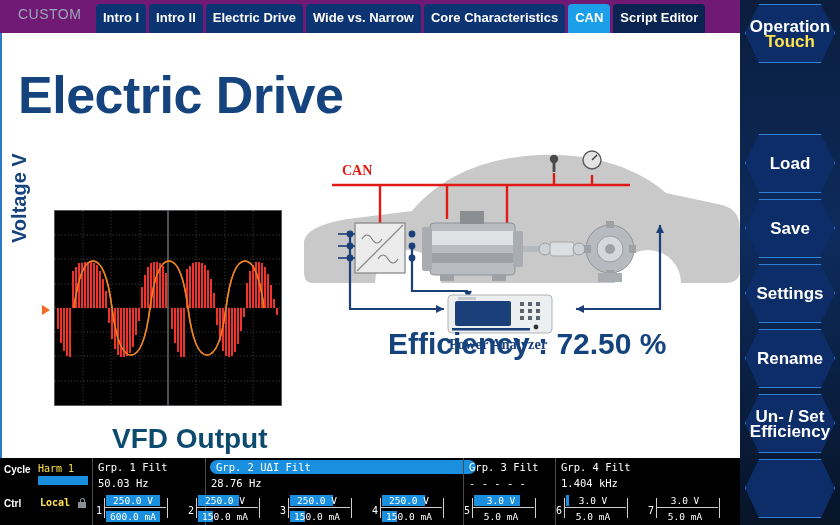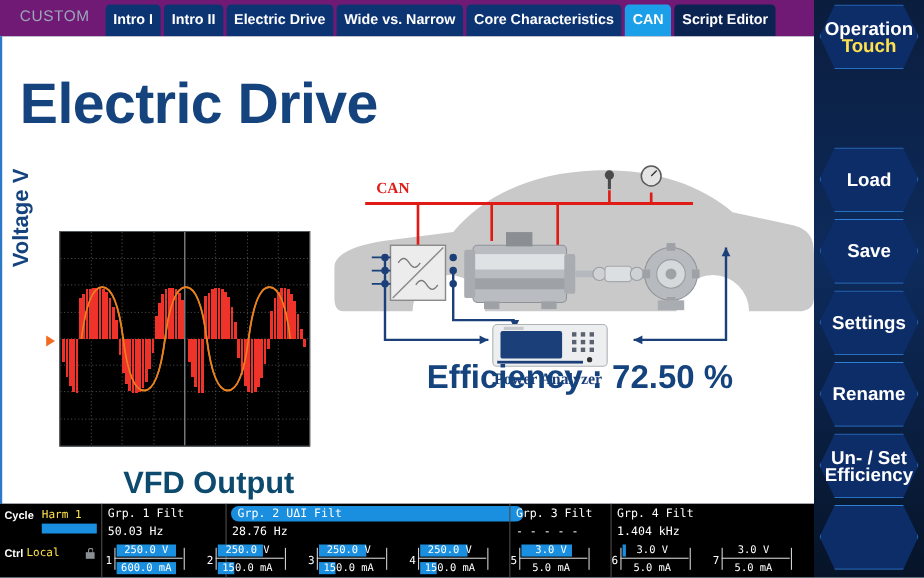--- a/index.html
+++ b/index.html
@@ -387,21 +387,21 @@
     <div class="eff">Efficiency : 72.50 %</div>
   </div>
 
   <div class="status">
 
     <div class="st-sec" style="left:0;width:92px;border-left:none;">
       <div class="st-lbl" style="position:absolute;left:4px;top:6px;">Cycle</div>
       <div class="st-yel" style="position:absolute;left:38px;top:5px;font-size:10px;">Harm 1</div>
       <div class="bluebar" style="position:absolute;left:38px;top:18px;width:50px;"></div>
       <div class="st-lbl" style="position:absolute;left:4px;top:40px;">Ctrl</div>
-      <div class="st-yel" style="position:absolute;left:24px;top:39px;font-size:10px;font-weight:normal;">Local</div>
+      <div class="st-yel" style="position:absolute;left:40px;top:39px;font-size:10px;font-weight:bold;">Local</div>
       <div style="position:absolute;left:78px;top:40px;"><span class="lock"></span></div>
     </div>
 
     <div class="st-sec" style="left:92px;width:93px;">
       <div class="grp-ttl" style="position:absolute;left:5px;top:3px;">Grp.  1 Filt</div>
       <div class="grp-val" style="position:absolute;left:5px;top:19px;">50.03  Hz</div>
     </div>
 
     <div class="st-sec" style="left:185px;width:278px;margin-left:20px;">
       <div class="grp-ttl hl" style="position:absolute;left:4px;top:2px;width:266px;box-sizing:border-box;">Grp.  2 UΔI  Filt</div>

